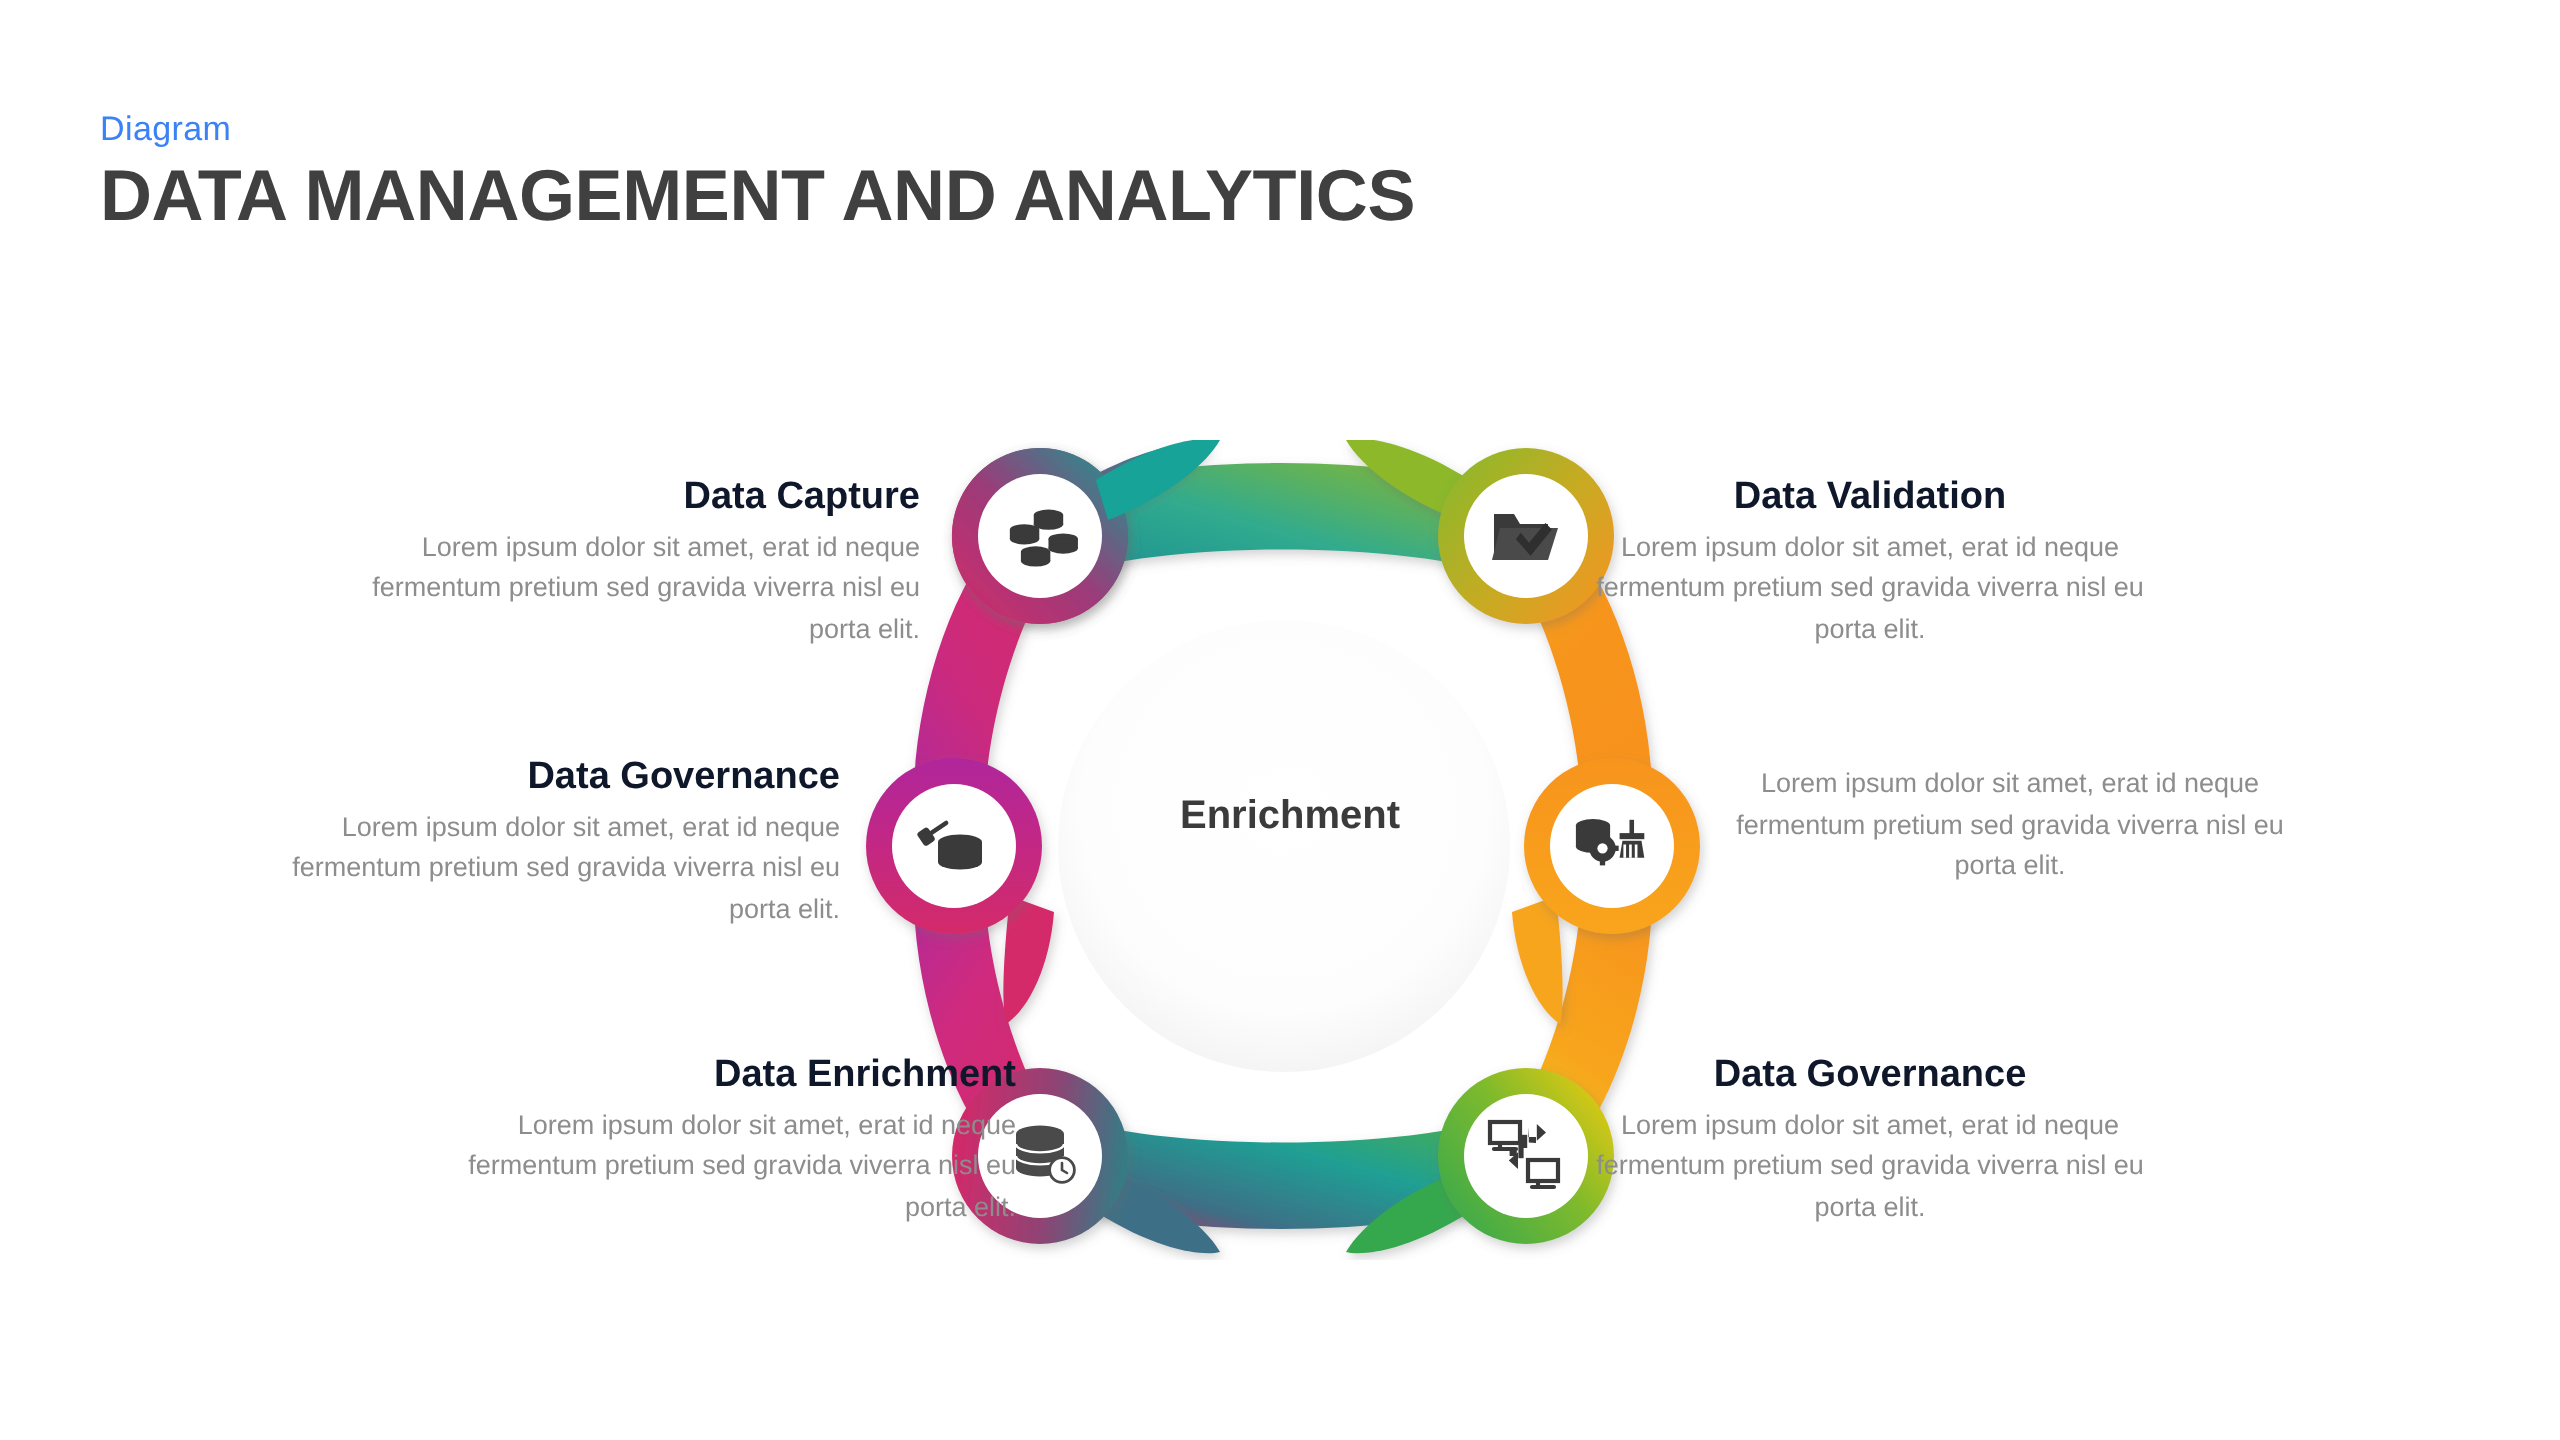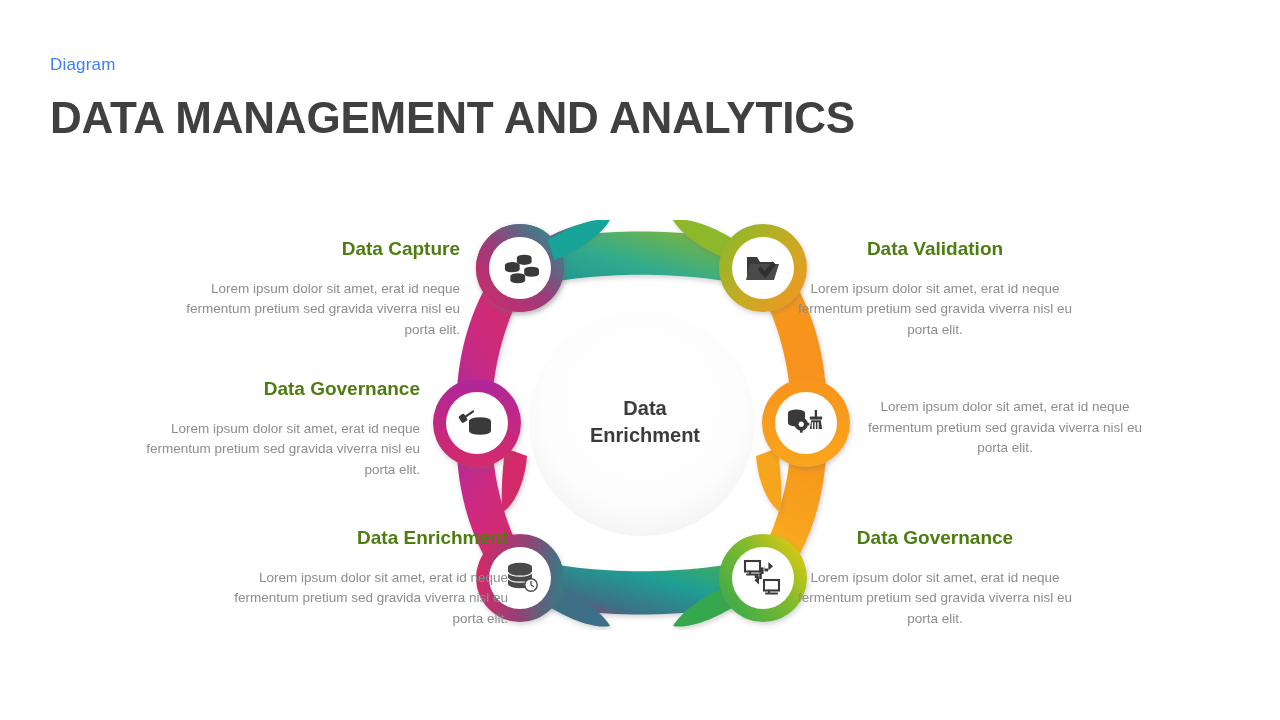--- a/index.html
+++ b/index.html
@@ -24,22 +24,22 @@
     width: 900px;
   }
   #kicker {
     font-size: 17px;
     color: #3b82f6;
     letter-spacing: .2px;
     line-height: 1.1;
     font-weight: 400;
   }
   #page-title {
-    margin-top: 20px;
-    font-size: 44px;
+    margin-top: 4px;
+    font-size: 36px;
     font-weight: bold;
     color: #404040;
     letter-spacing: -0.2px;
     line-height: 1.05;
     white-space: nowrap;
   }
 
   
   #stage {
     position: absolute;
@@ -57,26 +57,26 @@
   }
 
   
   .txt {
     position: absolute;
     width: 280px;
   }
   .txt .t-title {
     font-size: 19px;
     font-weight: bold;
-    color: #4d7c0f;
+    color: #0f172a;
     line-height: 1.15;
     white-space: nowrap;
   }
   .txt .t-body {
-    margin-top: 19px;
+    margin-top: 4px;
     font-size: 13.5px;
     color: #8d8d8d;
     line-height: 1.52;
     font-weight: 400;
   }
   .txt.right { text-align: center; }
   .txt.left  { text-align: right; }
 
   #txt-capture     { left: 180px; top: 28px; }
   #txt-governance  { left: 140px; top: 168px; }
@@ -344,21 +344,20 @@
               <rect x="-1.5" y="1.6" width="6.5" height="8" rx="1.6"></rect>
             </g>
           </g>
         </g>
       </g>
 
     </g>
   </svg>
 
   <div id="center-label">
-    <div>Data</div>
     <div>Enrichment</div>
   </div>
 
   <div class="txt left" id="txt-capture">
     <div class="t-title">Data Capture</div>
     <div class="t-body">Lorem ipsum dolor sit amet, erat id neque fermentum pretium sed gravida viverra nisl eu porta elit.</div>
   </div>
 
   <div class="txt left" id="txt-governance">
     <div class="t-title">Data Governance</div>

